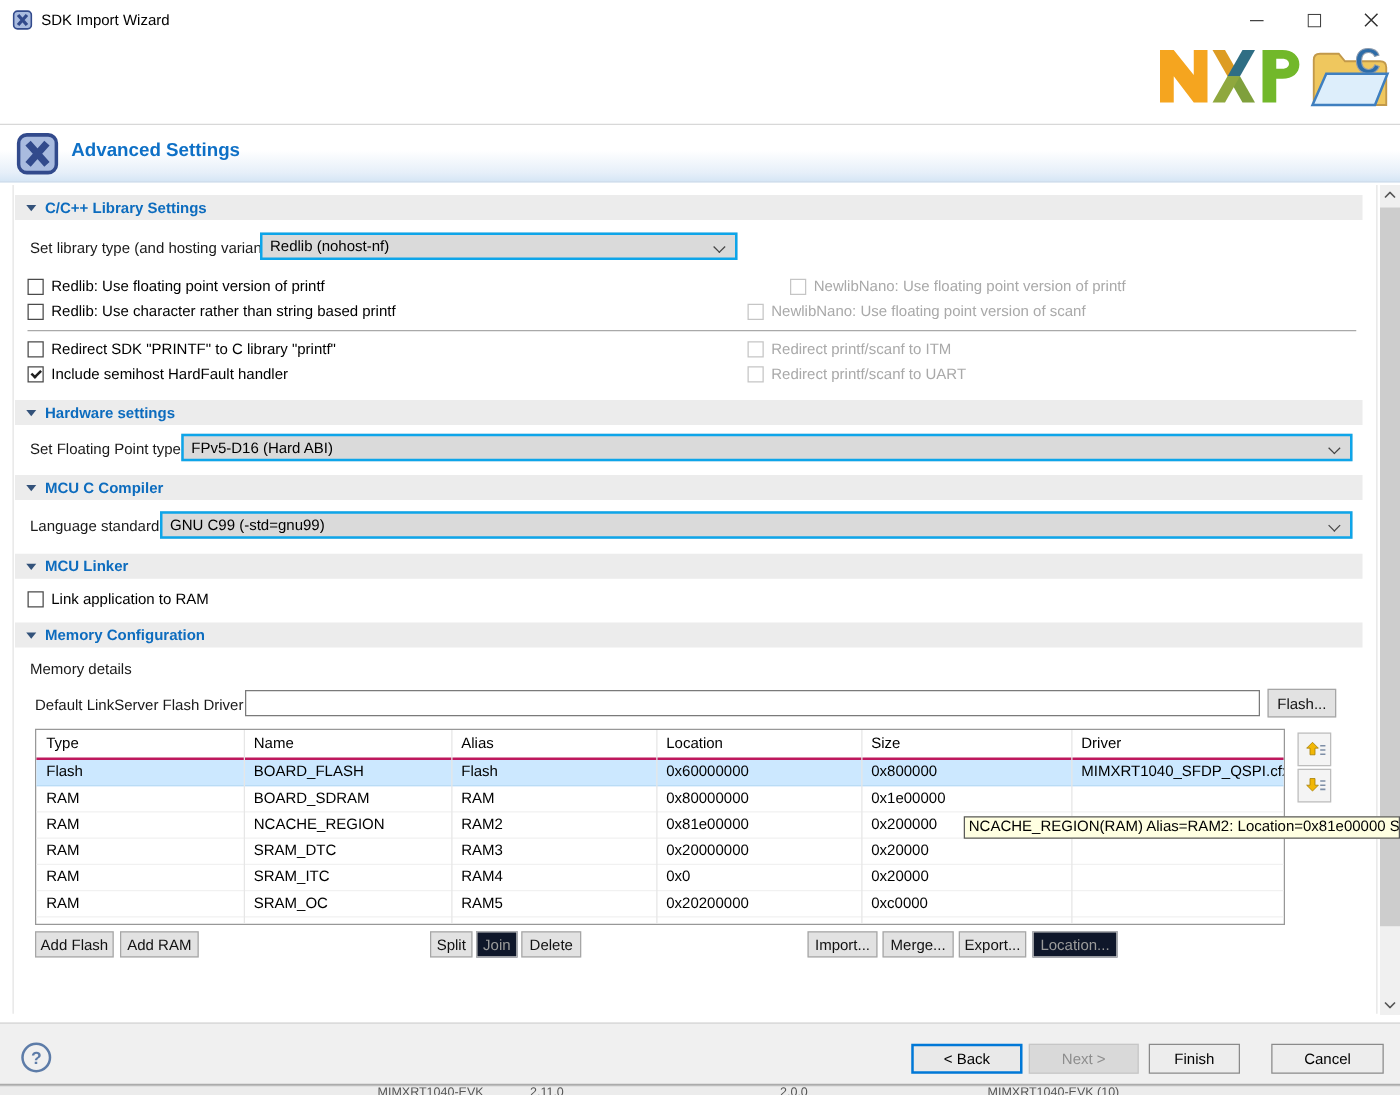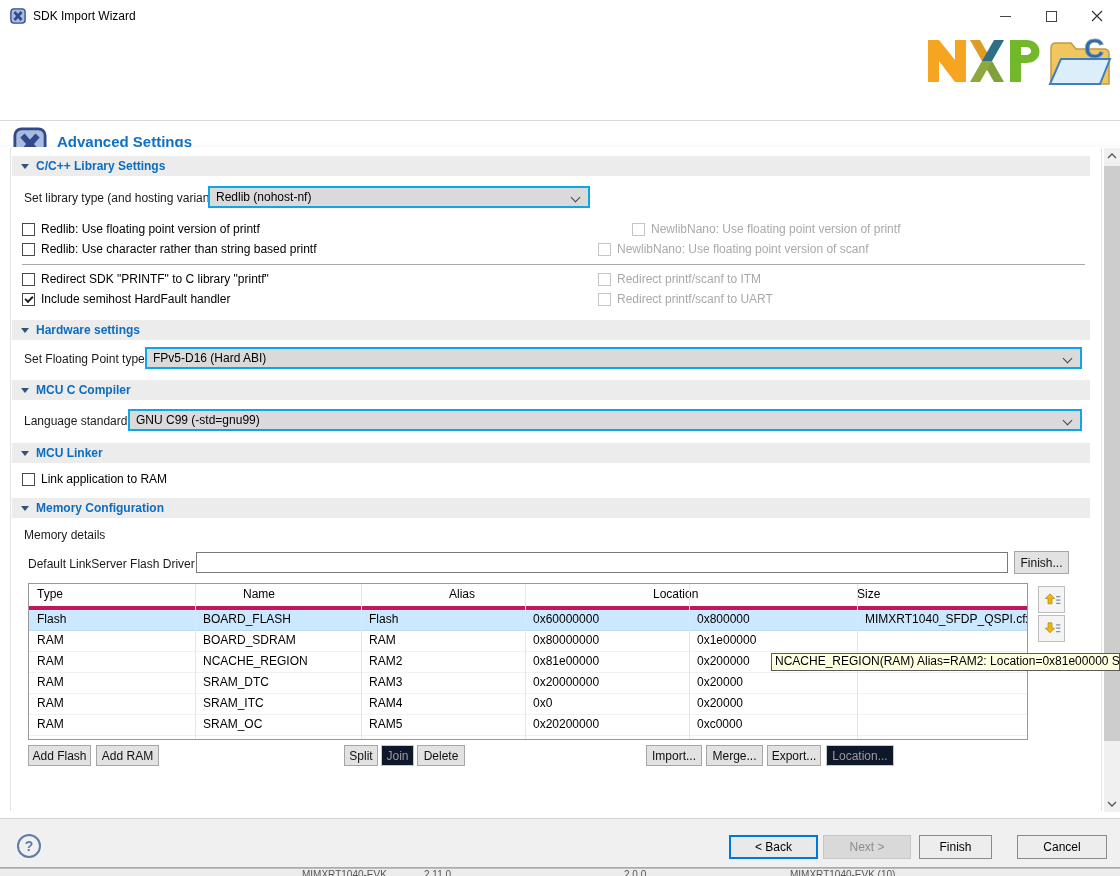--- a/index.html
+++ b/index.html
@@ -9,21 +9,21 @@
 
   
   .titlebar{position:absolute;left:0;top:0;width:100%;height:32px;background:#fff;}
   .title-text{position:absolute;left:33px;top:9px;font-size:12px;color:#000;}
   .win-controls{position:absolute;right:0;top:0;display:flex;}
   .win-btn{width:46px;height:32px;display:flex;align-items:center;justify-content:center;}
 
   
   .banner{position:absolute;left:0;top:99px;width:100%;height:47px;
           background:linear-gradient(180deg,#ffffff 0%,#ffffff 45%,#e6eff9 85%,#d6e6f5 100%);
-          border-top:1px solid #d8d8d8;border-bottom:1px solid #c3d5e8;box-sizing:border-box;margin-top:21px;}
+          border-top:1px solid #d8d8d8;border-bottom:1px solid #c3d5e8;box-sizing:border-box;}
   .banner-title{position:absolute;left:57px;top:12px;font-size:15px;font-weight:bold;color:#0e70c6;}
 
   
   .content{position:absolute;left:0;top:147px;width:100%;height:670px;background:#fff;}
   .edge{position:absolute;top:1px;bottom:6px;width:1px;background:#e3e3e3;}
 
   .secbar{position:absolute;left:12px;width:1078px;height:20px;background:#ececec;
           display:flex;align-items:center;gap:7px;padding-left:9px;box-sizing:border-box;}
   .tri{width:0;height:0;border-left:4px solid transparent;border-right:4px solid transparent;
        border-top:5px solid #33527a;}
@@ -50,21 +50,21 @@
 
   .btn{position:absolute;height:21px;background:#e2e2e2;border:1px solid #a6a6a6;box-sizing:border-box;
        display:flex;align-items:center;justify-content:center;font-size:12px;color:#111;}
   .btn.dis{color:#9b9b9b;border-color:#c9c9c9;background:#0f172a;}
 
   
   .tbl{position:absolute;left:28px;top:436px;width:1000px;height:157px;background:#fff;
        border:1px solid #989898;box-sizing:border-box;overflow:hidden;}
   .vline{position:absolute;top:0;bottom:0;width:1px;background:#e6e6e6;}
   .trow{display:flex;height:20px;line-height:19px;border-bottom:1px solid #f1f1f1;white-space:nowrap;}
-  .trow.head{height:22px;line-height:21px;border-bottom:4px solid #be185d;gap:40px;}
+  .trow.head{height:22px;line-height:21px;border-bottom:2px solid #be185d;}
   .trow.sel{background:#cce8ff;border-bottom:1px solid #badcf5;}
   .tc{padding-left:8px;box-sizing:border-box;overflow:hidden;flex:none;}
   .c1{width:166px}.c2{width:166px}.c3{width:164px}.c4{width:164px}.c5{width:168px}.c6{flex:1;}
 
   .movebtn{position:absolute;width:27px;height:27px;background:#f4f4f4;border:1px solid #bdbdbd;
            box-sizing:border-box;display:flex;align-items:center;justify-content:center;}
 
   .tooltip{position:absolute;left:771px;top:506px;width:349px;height:18px;background:#ffffe1;
            border:1px solid #5a5a5a;box-sizing:border-box;line-height:15px;padding:0 3px;
            overflow:hidden;white-space:nowrap;z-index:30;}
@@ -223,21 +223,21 @@
     </label>
 
     <div class="secbar" style="top:351px">
       <span class="tri"></span>
       <span class="sectitle">Memory Configuration</span>
     </div>
     <span class="lab" style="left:24px;top:381px">Memory details</span>
 
     <span class="lab" style="left:28px;top:410px">Default LinkServer Flash Driver</span>
     <input class="txt" style="left: 196px; top: 405px; width: 812px;" value="">
-    <div class="btn" style="left:1014px;top:404px;width:55px;height:23px">Finish...</div>
+    <div class="btn" style="left:1014px;top:404px;width:55px;height:23px">Flash...</div>
 
     <div class="tbl">
       <div class="vline" style="left:166px"></div>
       <div class="vline" style="left:332px"></div>
       <div class="vline" style="left:496px"></div>
       <div class="vline" style="left:660px"></div>
       <div class="vline" style="left:828px"></div>
       <div class="trow head">
         <span class="tc c1">Type</span>
         <span class="tc c2">Name</span>

